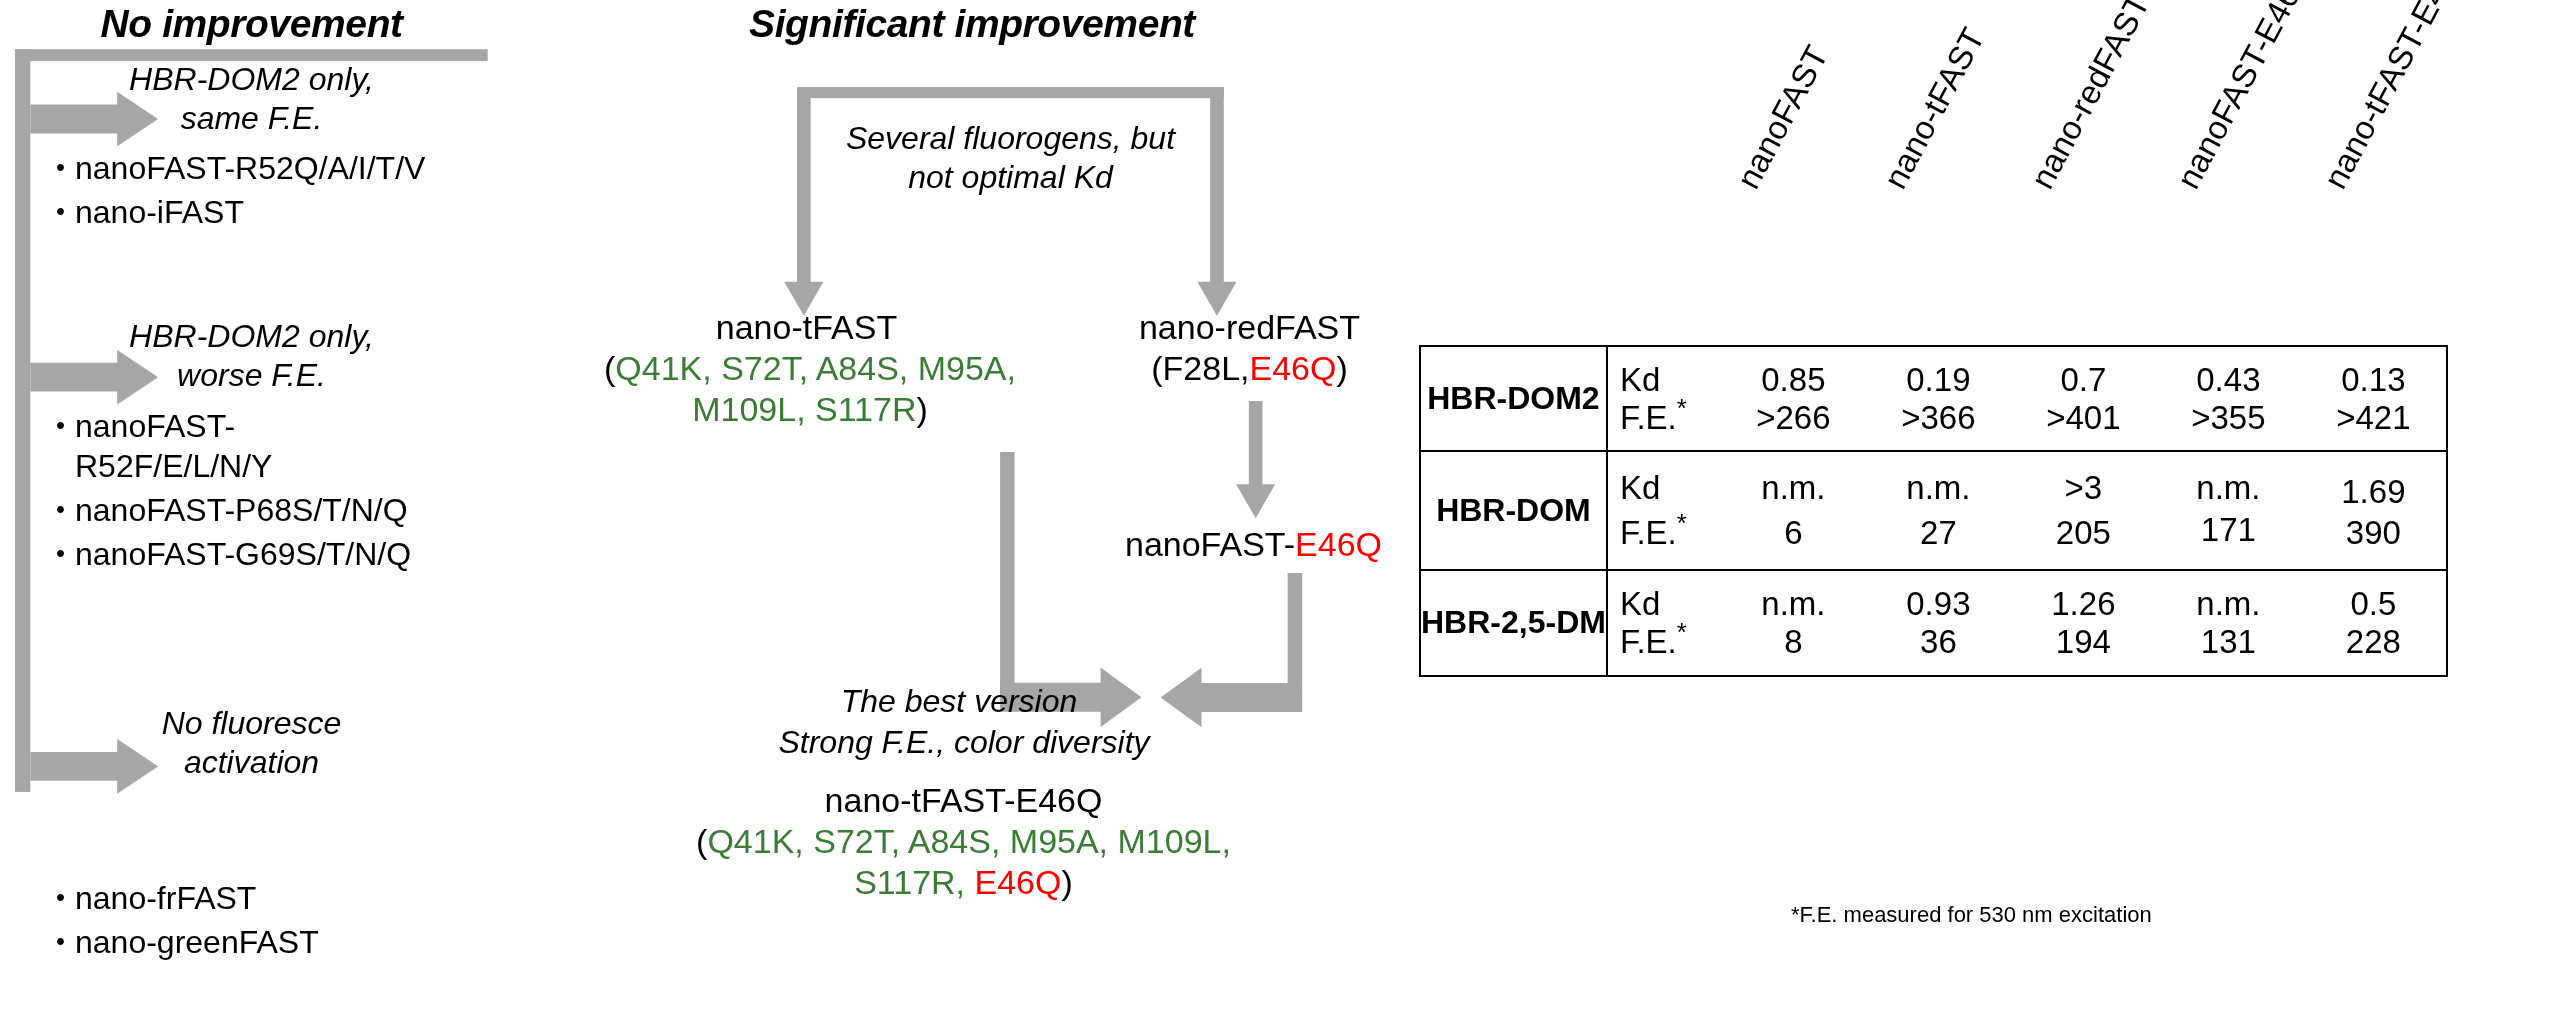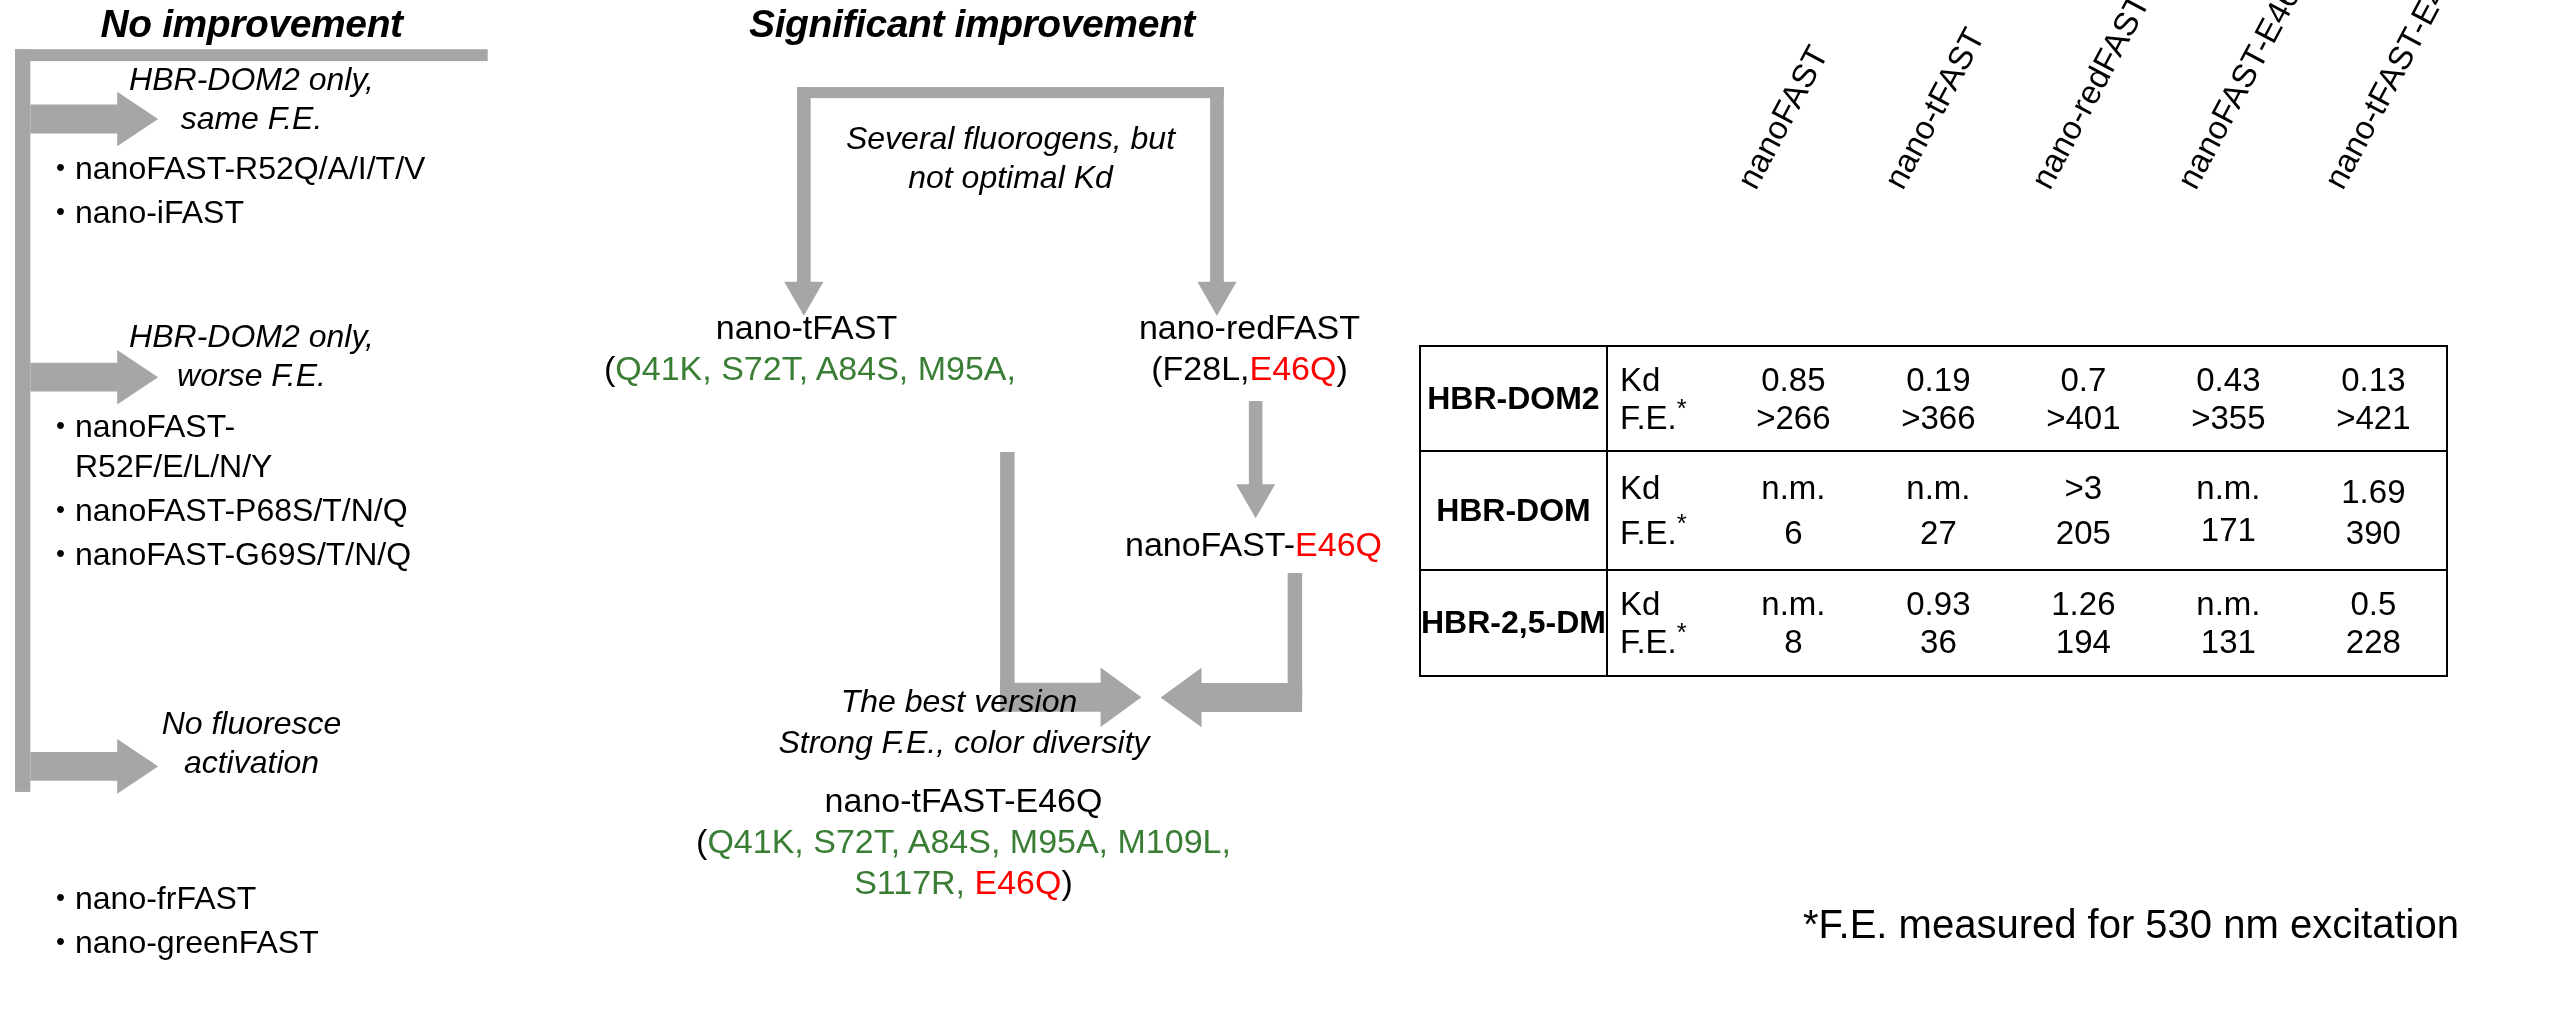--- a/index.html
+++ b/index.html
@@ -33,21 +33,21 @@
     font-weight:bold;font-size:32px;text-align:center;white-space:nowrap;
     width:169px;
   }
   .metric{font-size:33px;text-align:left;padding-left:12px !important;width:101px;white-space:nowrap;}
   .val{font-size:33px;text-align:center;width:145px;white-space:nowrap;}
   sup.star{font-size:25.6px;vertical-align:super;line-height:0;}
   .colhdr{
     position:absolute;font-size:33px;white-space:nowrap;
     transform-origin:0 50%;transform:rotate(-62deg);
   }
-  .foot{position:absolute;font-size:40px;white-space:nowrap;margin-left:12px;}
+  .foot{position:absolute;font-size:22px;white-space:nowrap;}
 </style>
 </head>
 <body>
 
 <div class="abs hdr" style="left:25.6px;top:1.7px;width:452px;">No improvement</div>
 
 <svg class="abs" style="left:15.3px;top:49px;" width="247" height="767" viewBox="0 0 290 900">
   <g fill="#a6a6a6">
 
     <rect x="0" y="0" width="555" height="14"></rect>
@@ -128,20 +128,23 @@
 
 <div class="abs phase" style="left:759px;top:119px;width:503px;">
   <div>Several fluorogens, but</div>
   <div>not optimal Kd</div>
 </div>
 
 <div class="abs plain" style="left:640px;top:307px;width:333px;">nano-tFAST</div>
 <div class="abs" style="left:597px;top:348px;width:426px;font-size:34px;line-height:1.22;text-align:center;">
   <div>
     <span>(</span><span class="grn">Q41K, S72T, A84S, M95A,</span>
+  </div>
+  <div>
+    <span class="grn">M109L, S117R</span><span>)</span>
   </div>
 </div>
 
 <div class="abs plain" style="left:1083px;top:307px;width:333px;">nano-redFAST</div>
 <div class="abs plain" style="left:1083px;top:348px;width:333px;">
   <span>(F28L,</span><span class="red">E46Q</span><span>)</span>
 </div>
 
 <svg class="abs" style="left:1235px;top:401px;" width="60" height="119" viewBox="0 0 70 140">
   <g fill="#a6a6a6">

